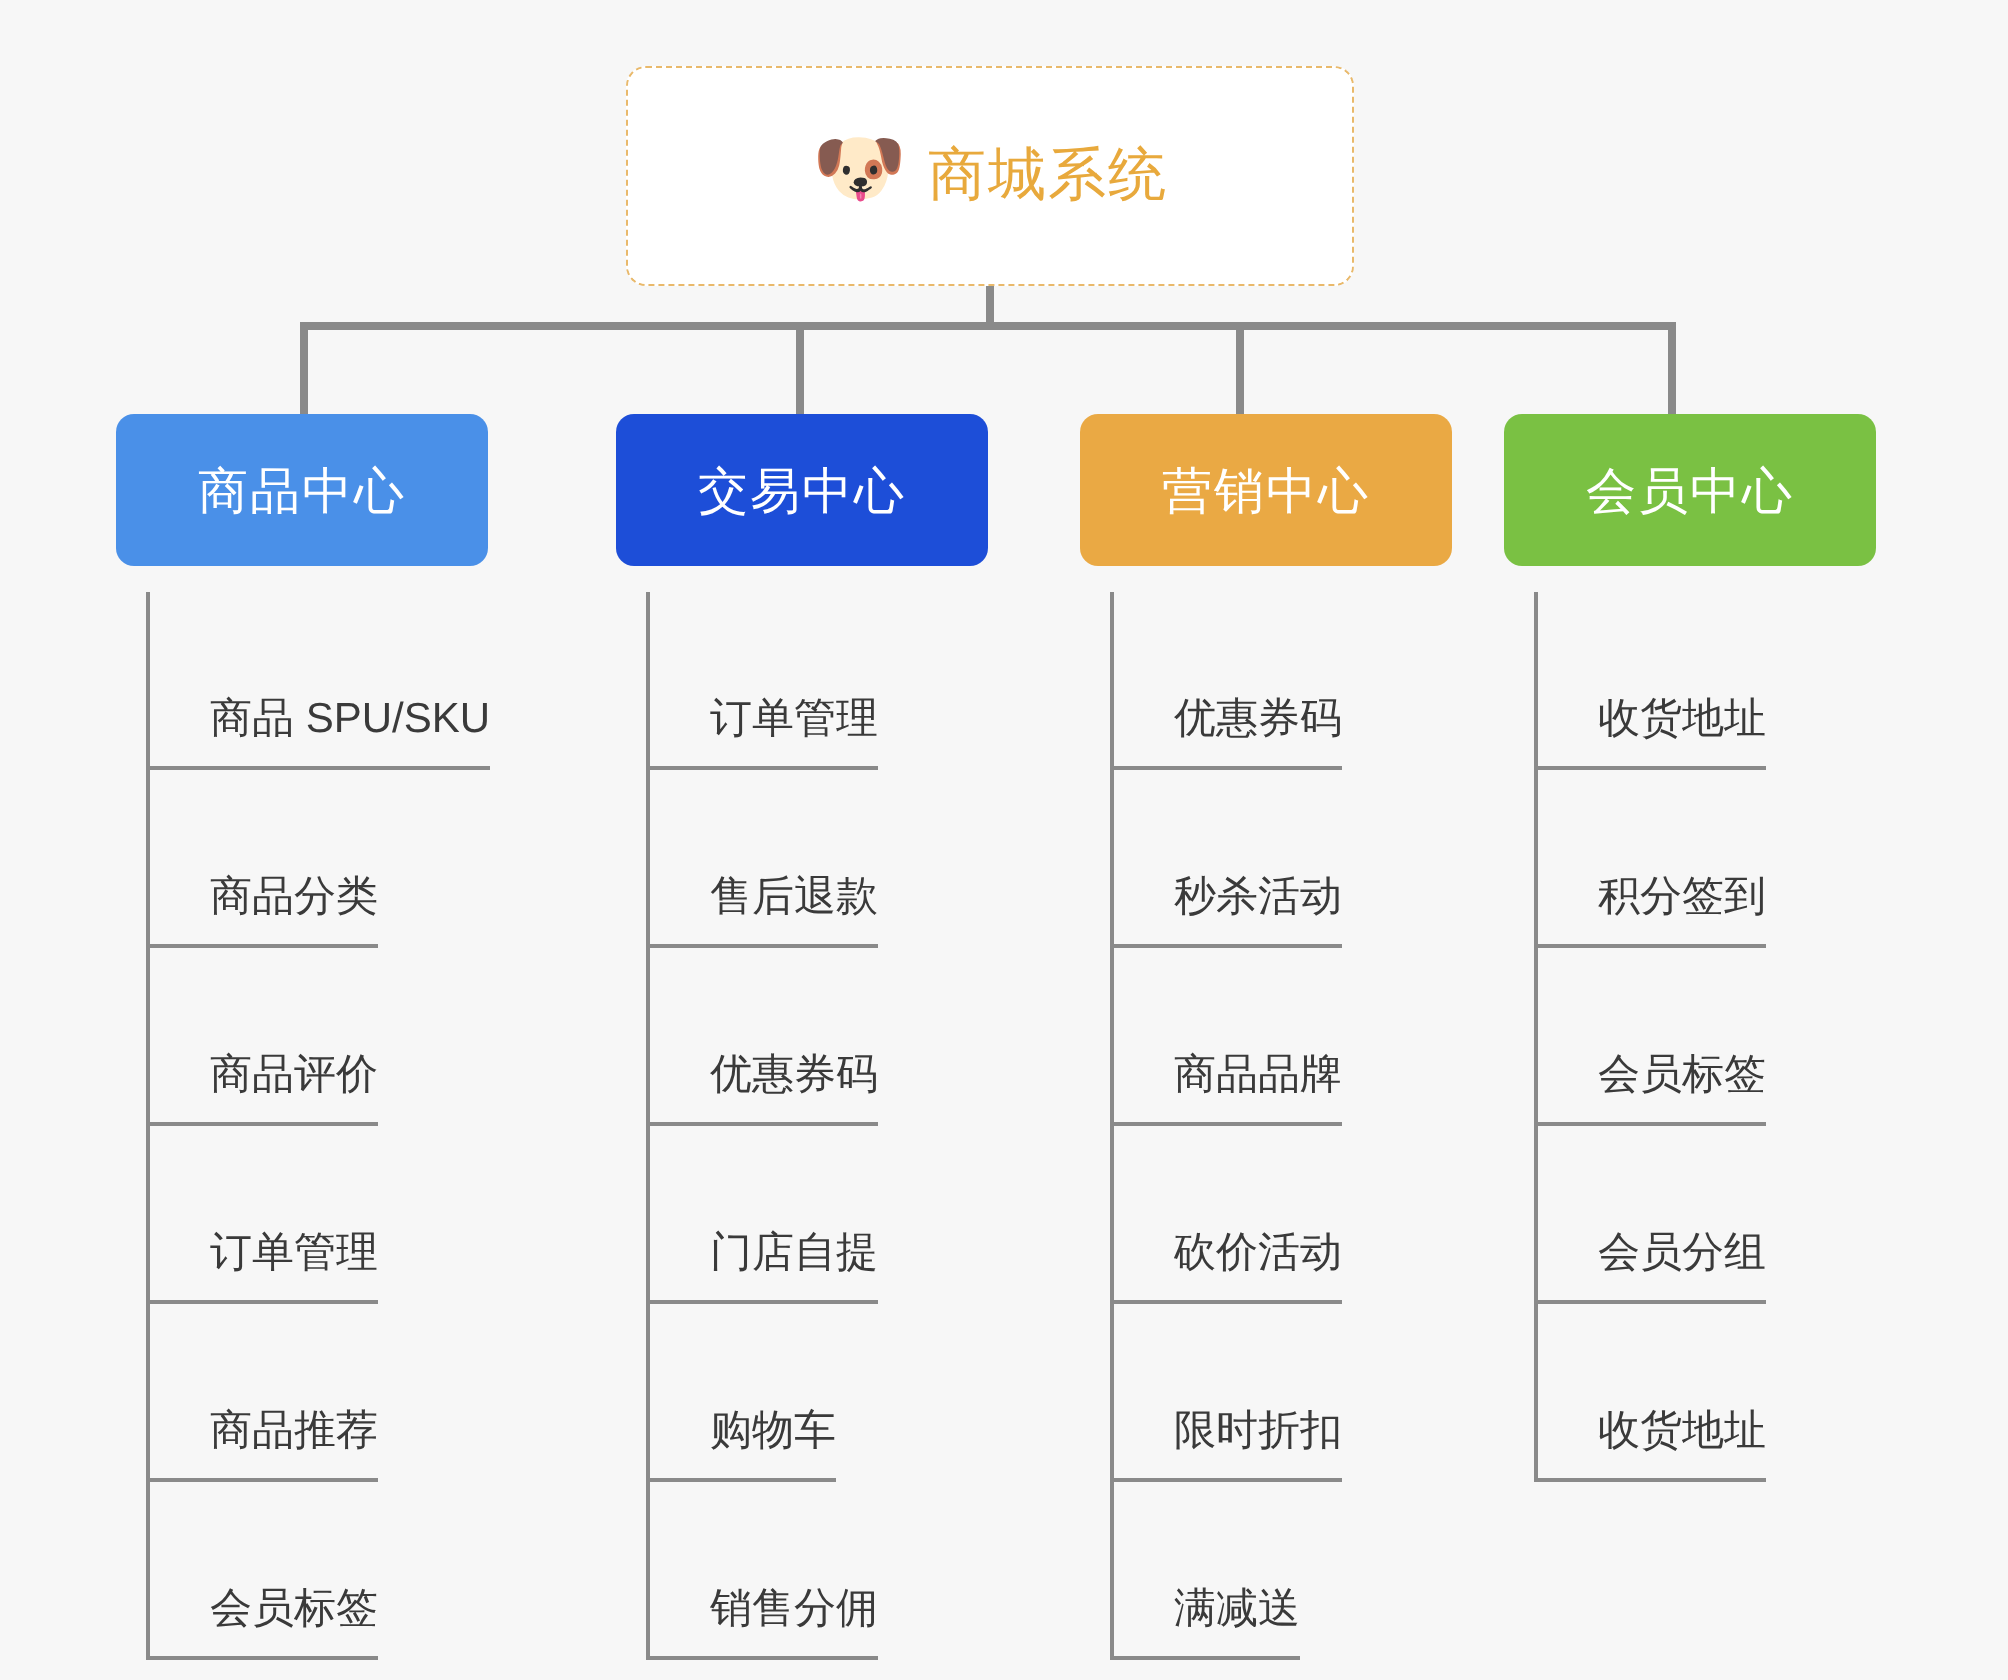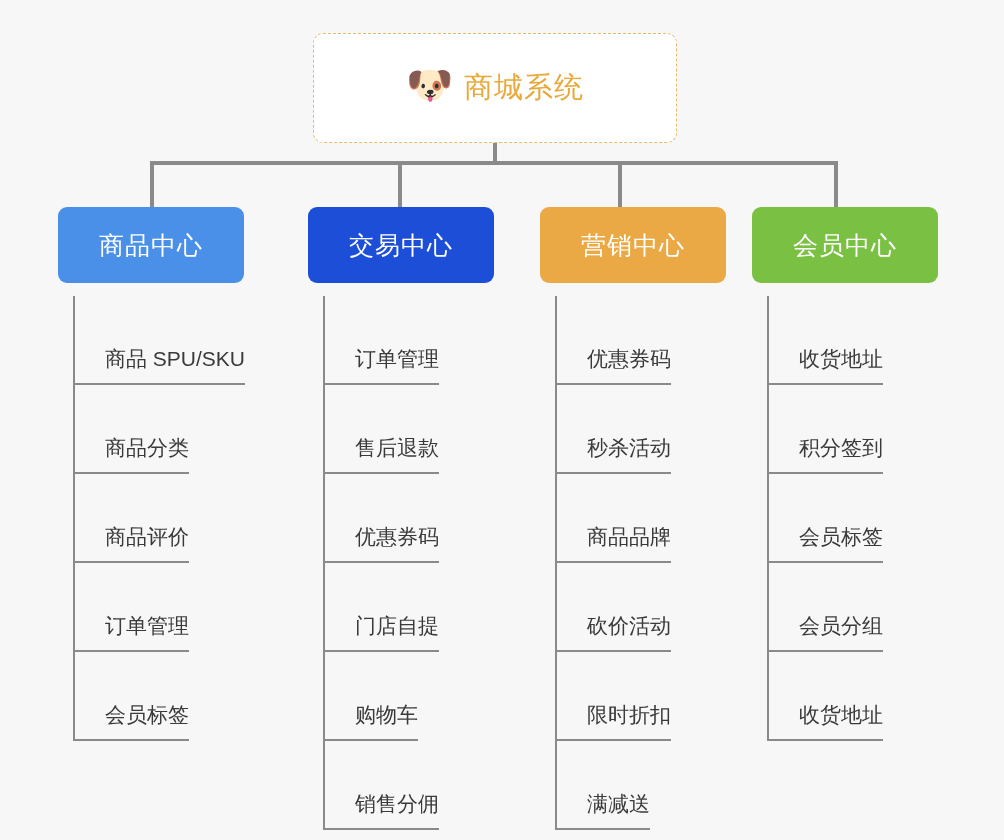--- a/index.html
+++ b/index.html
@@ -156,20 +156,24 @@
         </div>
       <div class="leaf-item">
         <span class="leaf-label">商品评价</span>
       <span class="leaf-underline" style="background: rgb(138, 138, 138); width: 116px;"></span>
         </div>
       <div class="leaf-item">
         <span class="leaf-label">订单管理</span>
       <span class="leaf-underline" style="background: rgb(138, 138, 138); width: 116px;"></span>
         </div>
       <div class="leaf-item">
+        <span class="leaf-label">商品推荐</span>
+      <span class="leaf-underline" style="background: rgb(138, 138, 138); width: 116px;"></span>
+        </div>
+      <div class="leaf-item">
         <span class="leaf-label">会员标签</span>
       <span class="leaf-underline" style="background: rgb(138, 138, 138); width: 116px;"></span>
         </div>
     </div>
   </div>
 
   <div class="branch" style="left:308px; width:186px;">
     <div class="branch-header" style="background: #1d4ed8;">
       <span>交易中心</span>
     </div>

